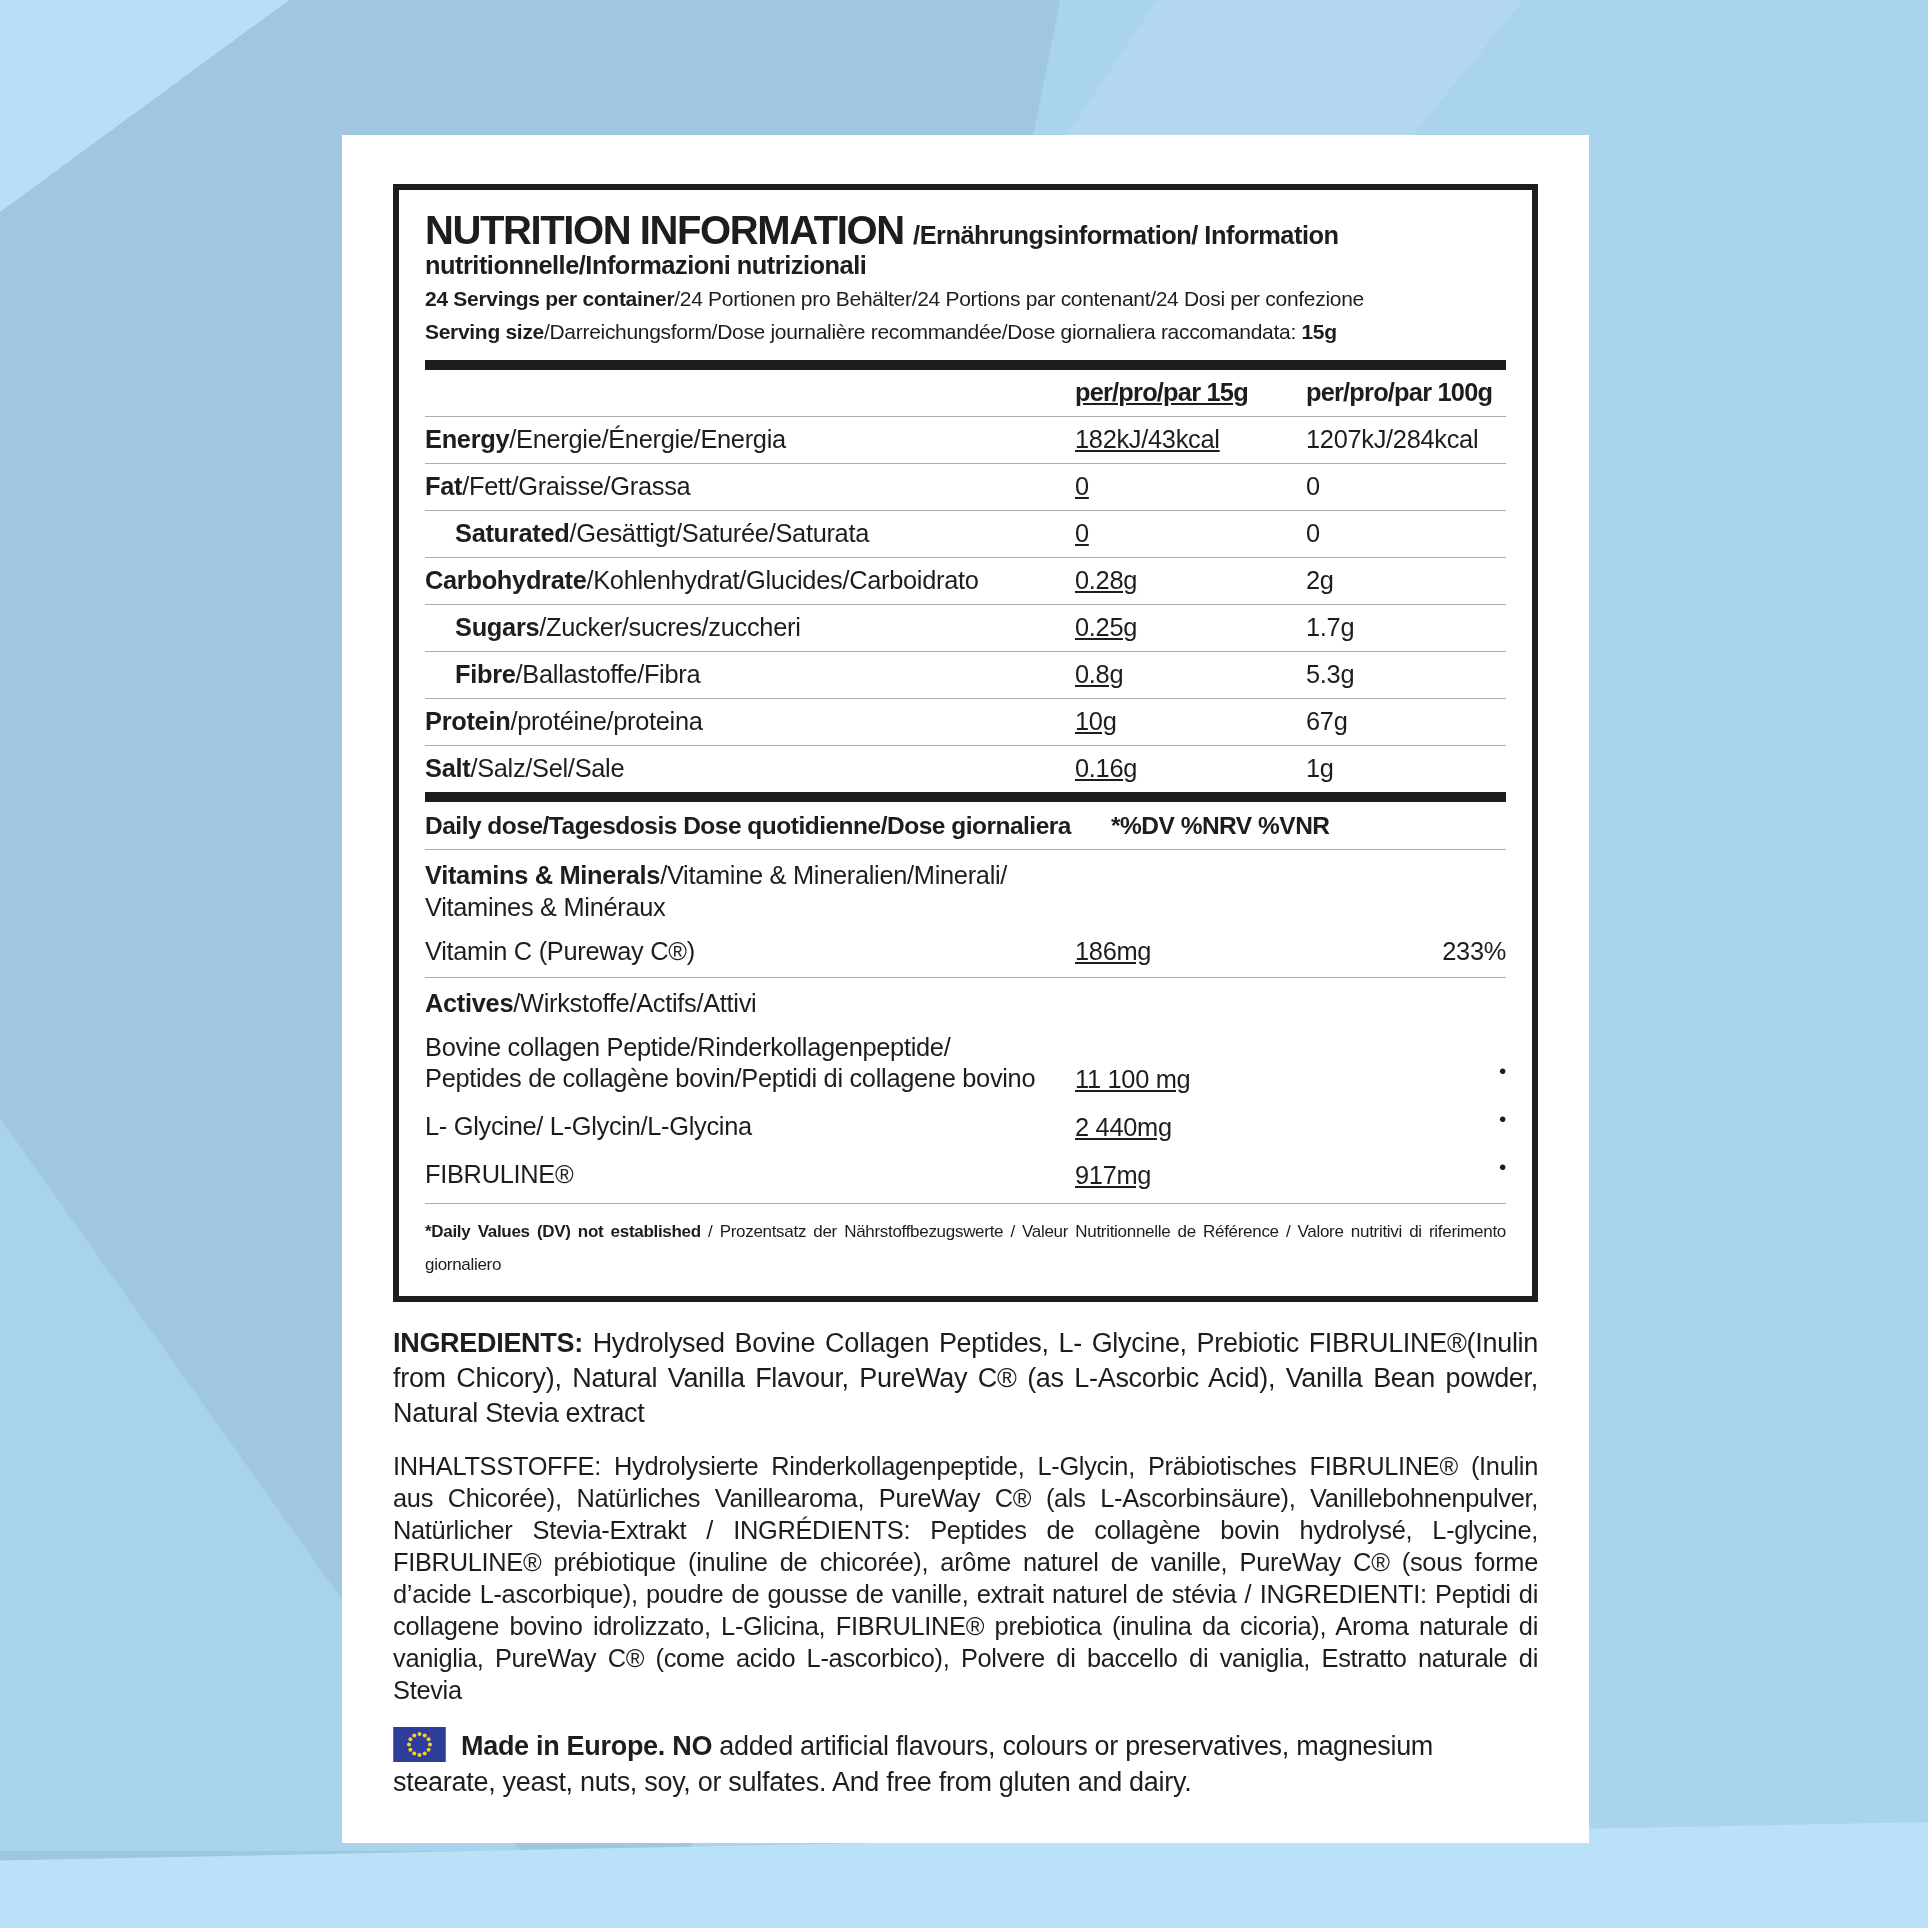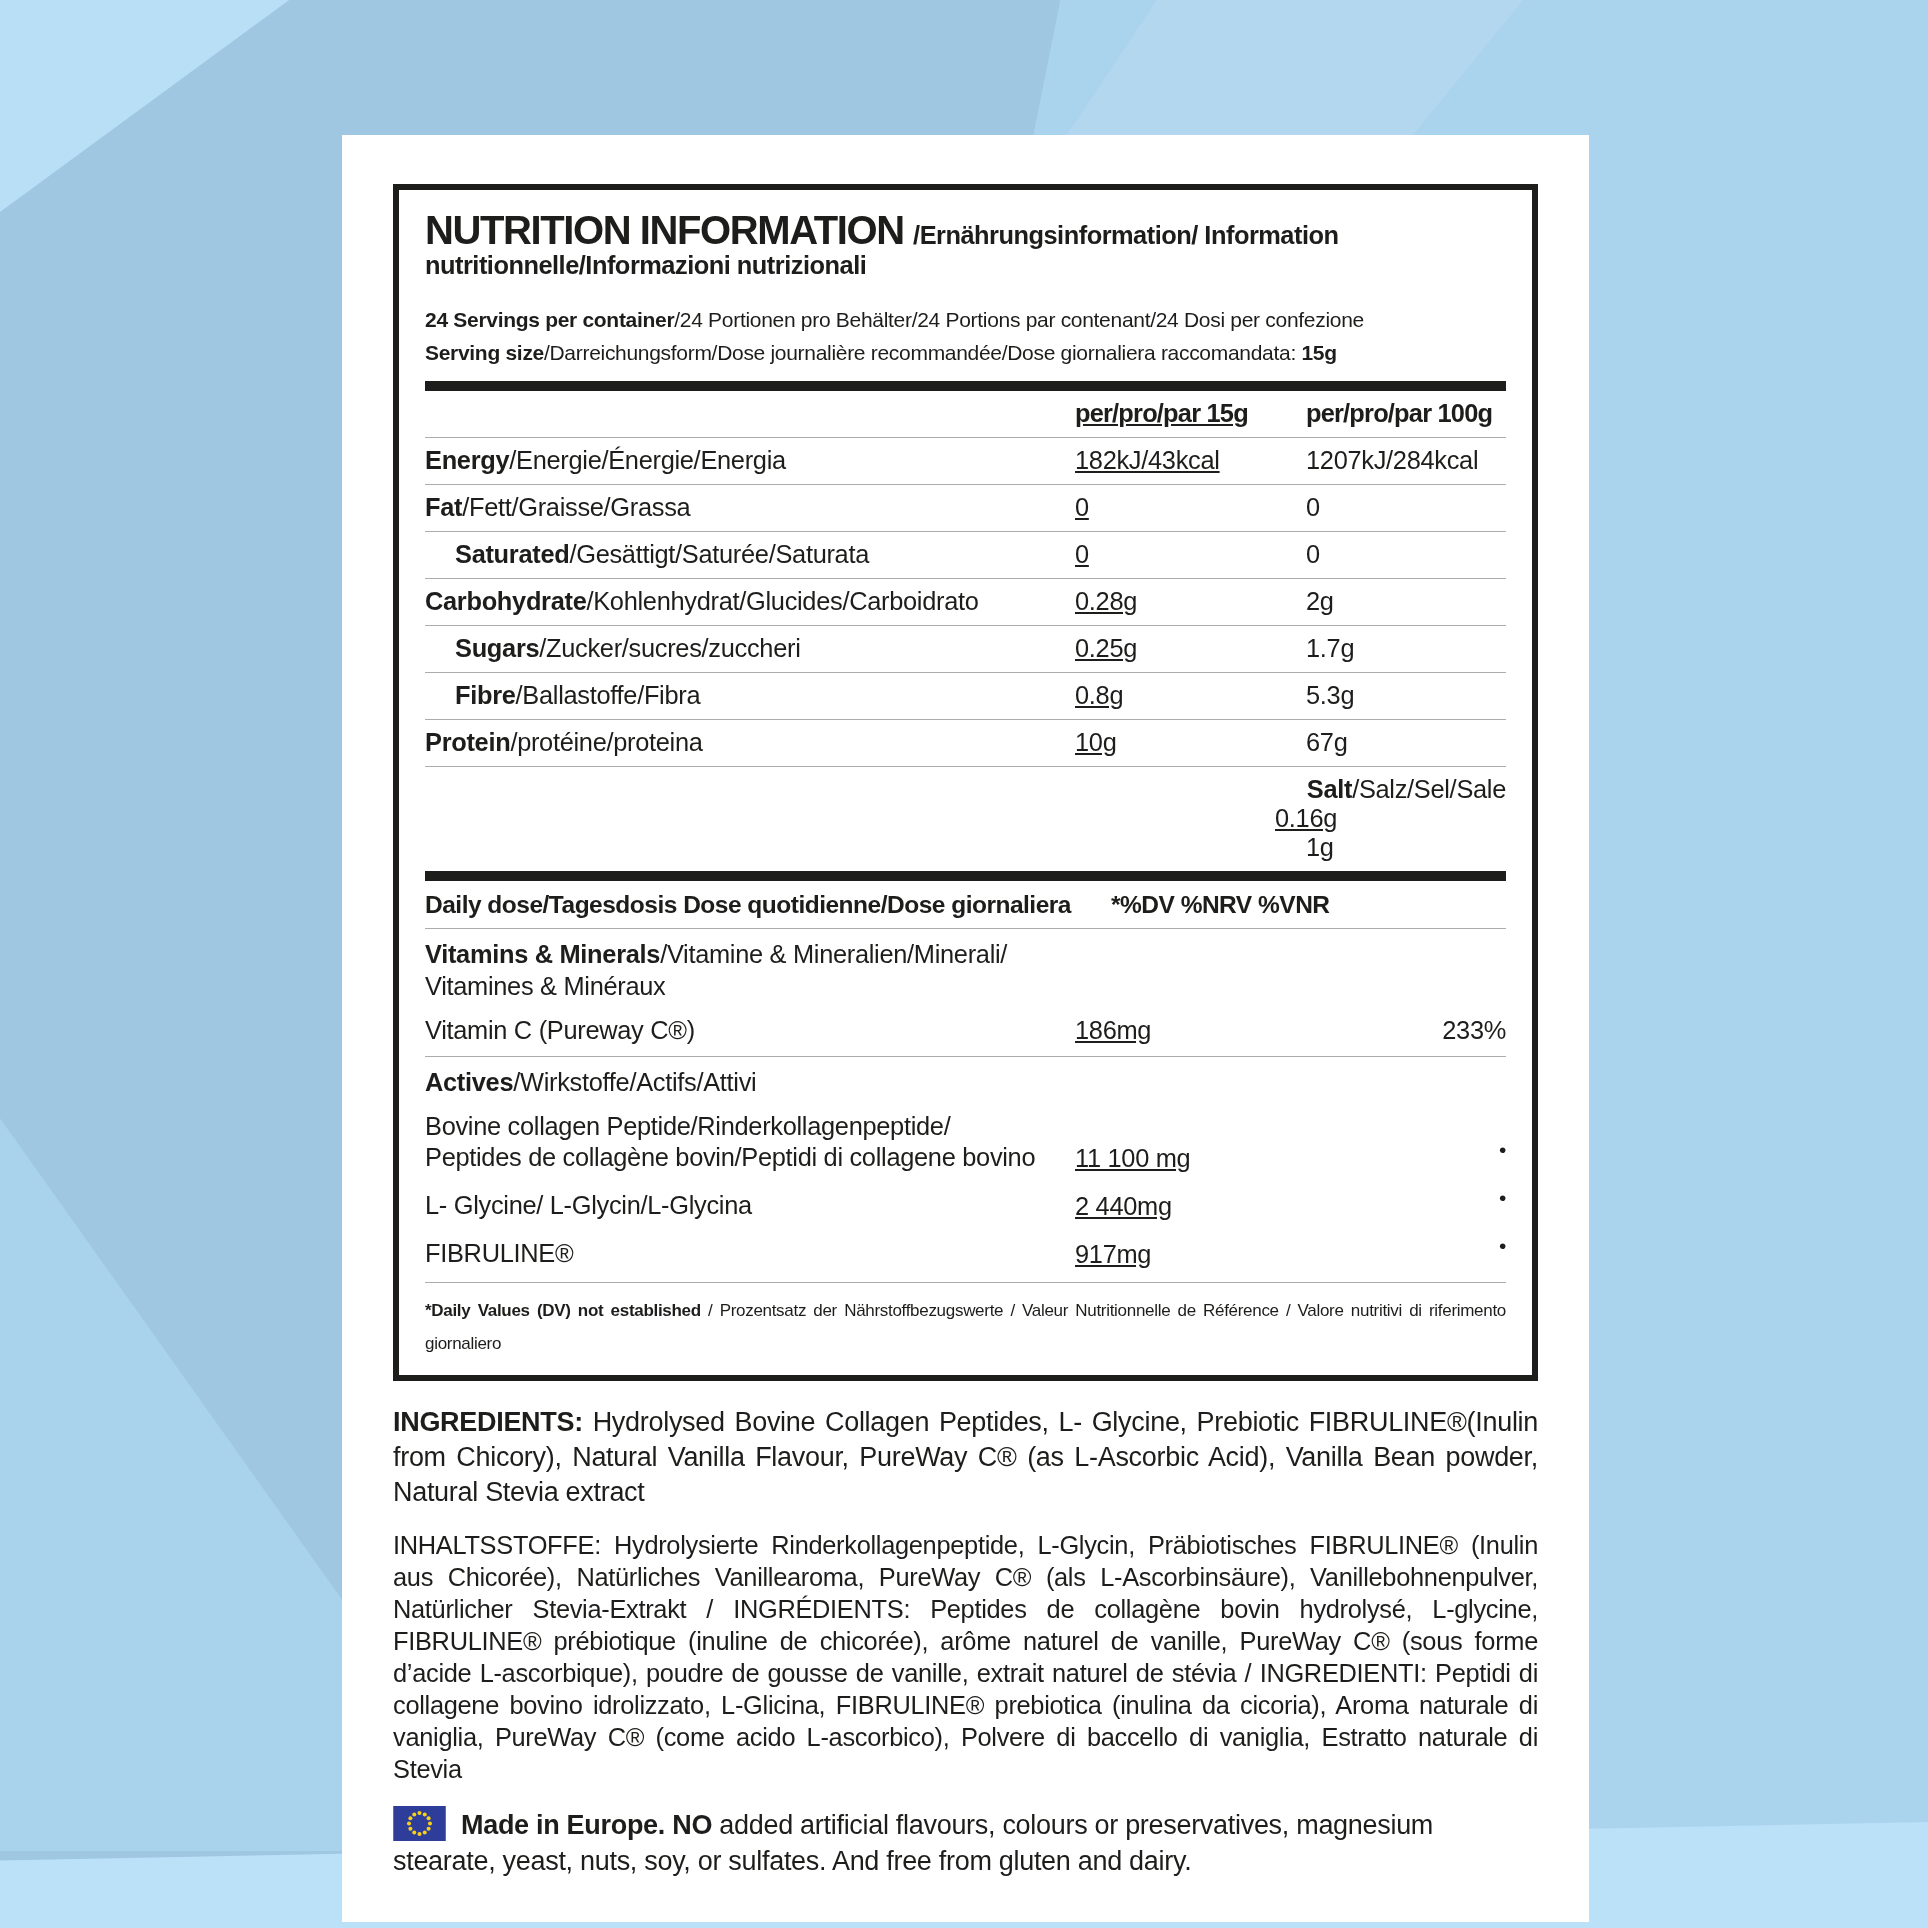--- a/index.html
+++ b/index.html
@@ -21,21 +21,21 @@
     position:absolute;left:342px;top:135px;width:1247px;
     background:#ffffff;padding-bottom:43px;
   }
   
   .nbox{
     margin:49px 51px 0 51px;
     border:6.6px solid #1d1d1b;
     padding:19px 26px 15px 26px;
     letter-spacing:-0.3px;
   }
-  .titleline{line-height:1.08;margin-bottom:24px;}
+  .titleline{line-height:1.08;margin-bottom:3px;}
   .t1{font-size:40px;font-weight:700;letter-spacing:-1.4px;}
   .t2{font-size:25.4px;font-weight:700;margin-left:9.4px;letter-spacing:-0.5px;}
   .lead{font-size:21px;line-height:31px;margin-top:1.9px;}
   .lead .b{font-weight:700;}
   .thick{height:10.4px;background:#1d1d1b;margin:13px 0 0 0;}
   
   .trow{display:flex;align-items:flex-end;padding:8.5px 0;border-bottom:1.9px solid #aaadb0;font-size:25.4px;}
   .trow .lbl{flex:1;}
   .trow .lbl .b{font-weight:700;}
   .trow .lbl.ind{padding-left:30px;}
@@ -133,21 +133,21 @@
       <div class="c1">0.8g</div>
       <div class="c2">5.3g</div>
     </div>
 
     <div class="trow">
       <div class="lbl"><span class="b">Protein</span><span>/protéine/proteina</span></div>
       <div class="c1">10g</div>
       <div class="c2">67g</div>
     </div>
 
-    <div class="trow" style="border-bottom:none;flex-direction:column;">
+    <div class="trow" style="border-bottom:none;">
       <div class="lbl"><span class="b">Salt</span><span>/Salz/Sel/Sale</span></div>
       <div class="c1">0.16g</div>
       <div class="c2">1g</div>
     </div>
 
     <div class="thick" style="margin-top:0;"></div>
 
     <div class="ddrow">
       <span>Daily dose/Tagesdosis Dose quotidienne/Dose giornaliera</span>
       <span>*%DV %NRV %VNR</span>

